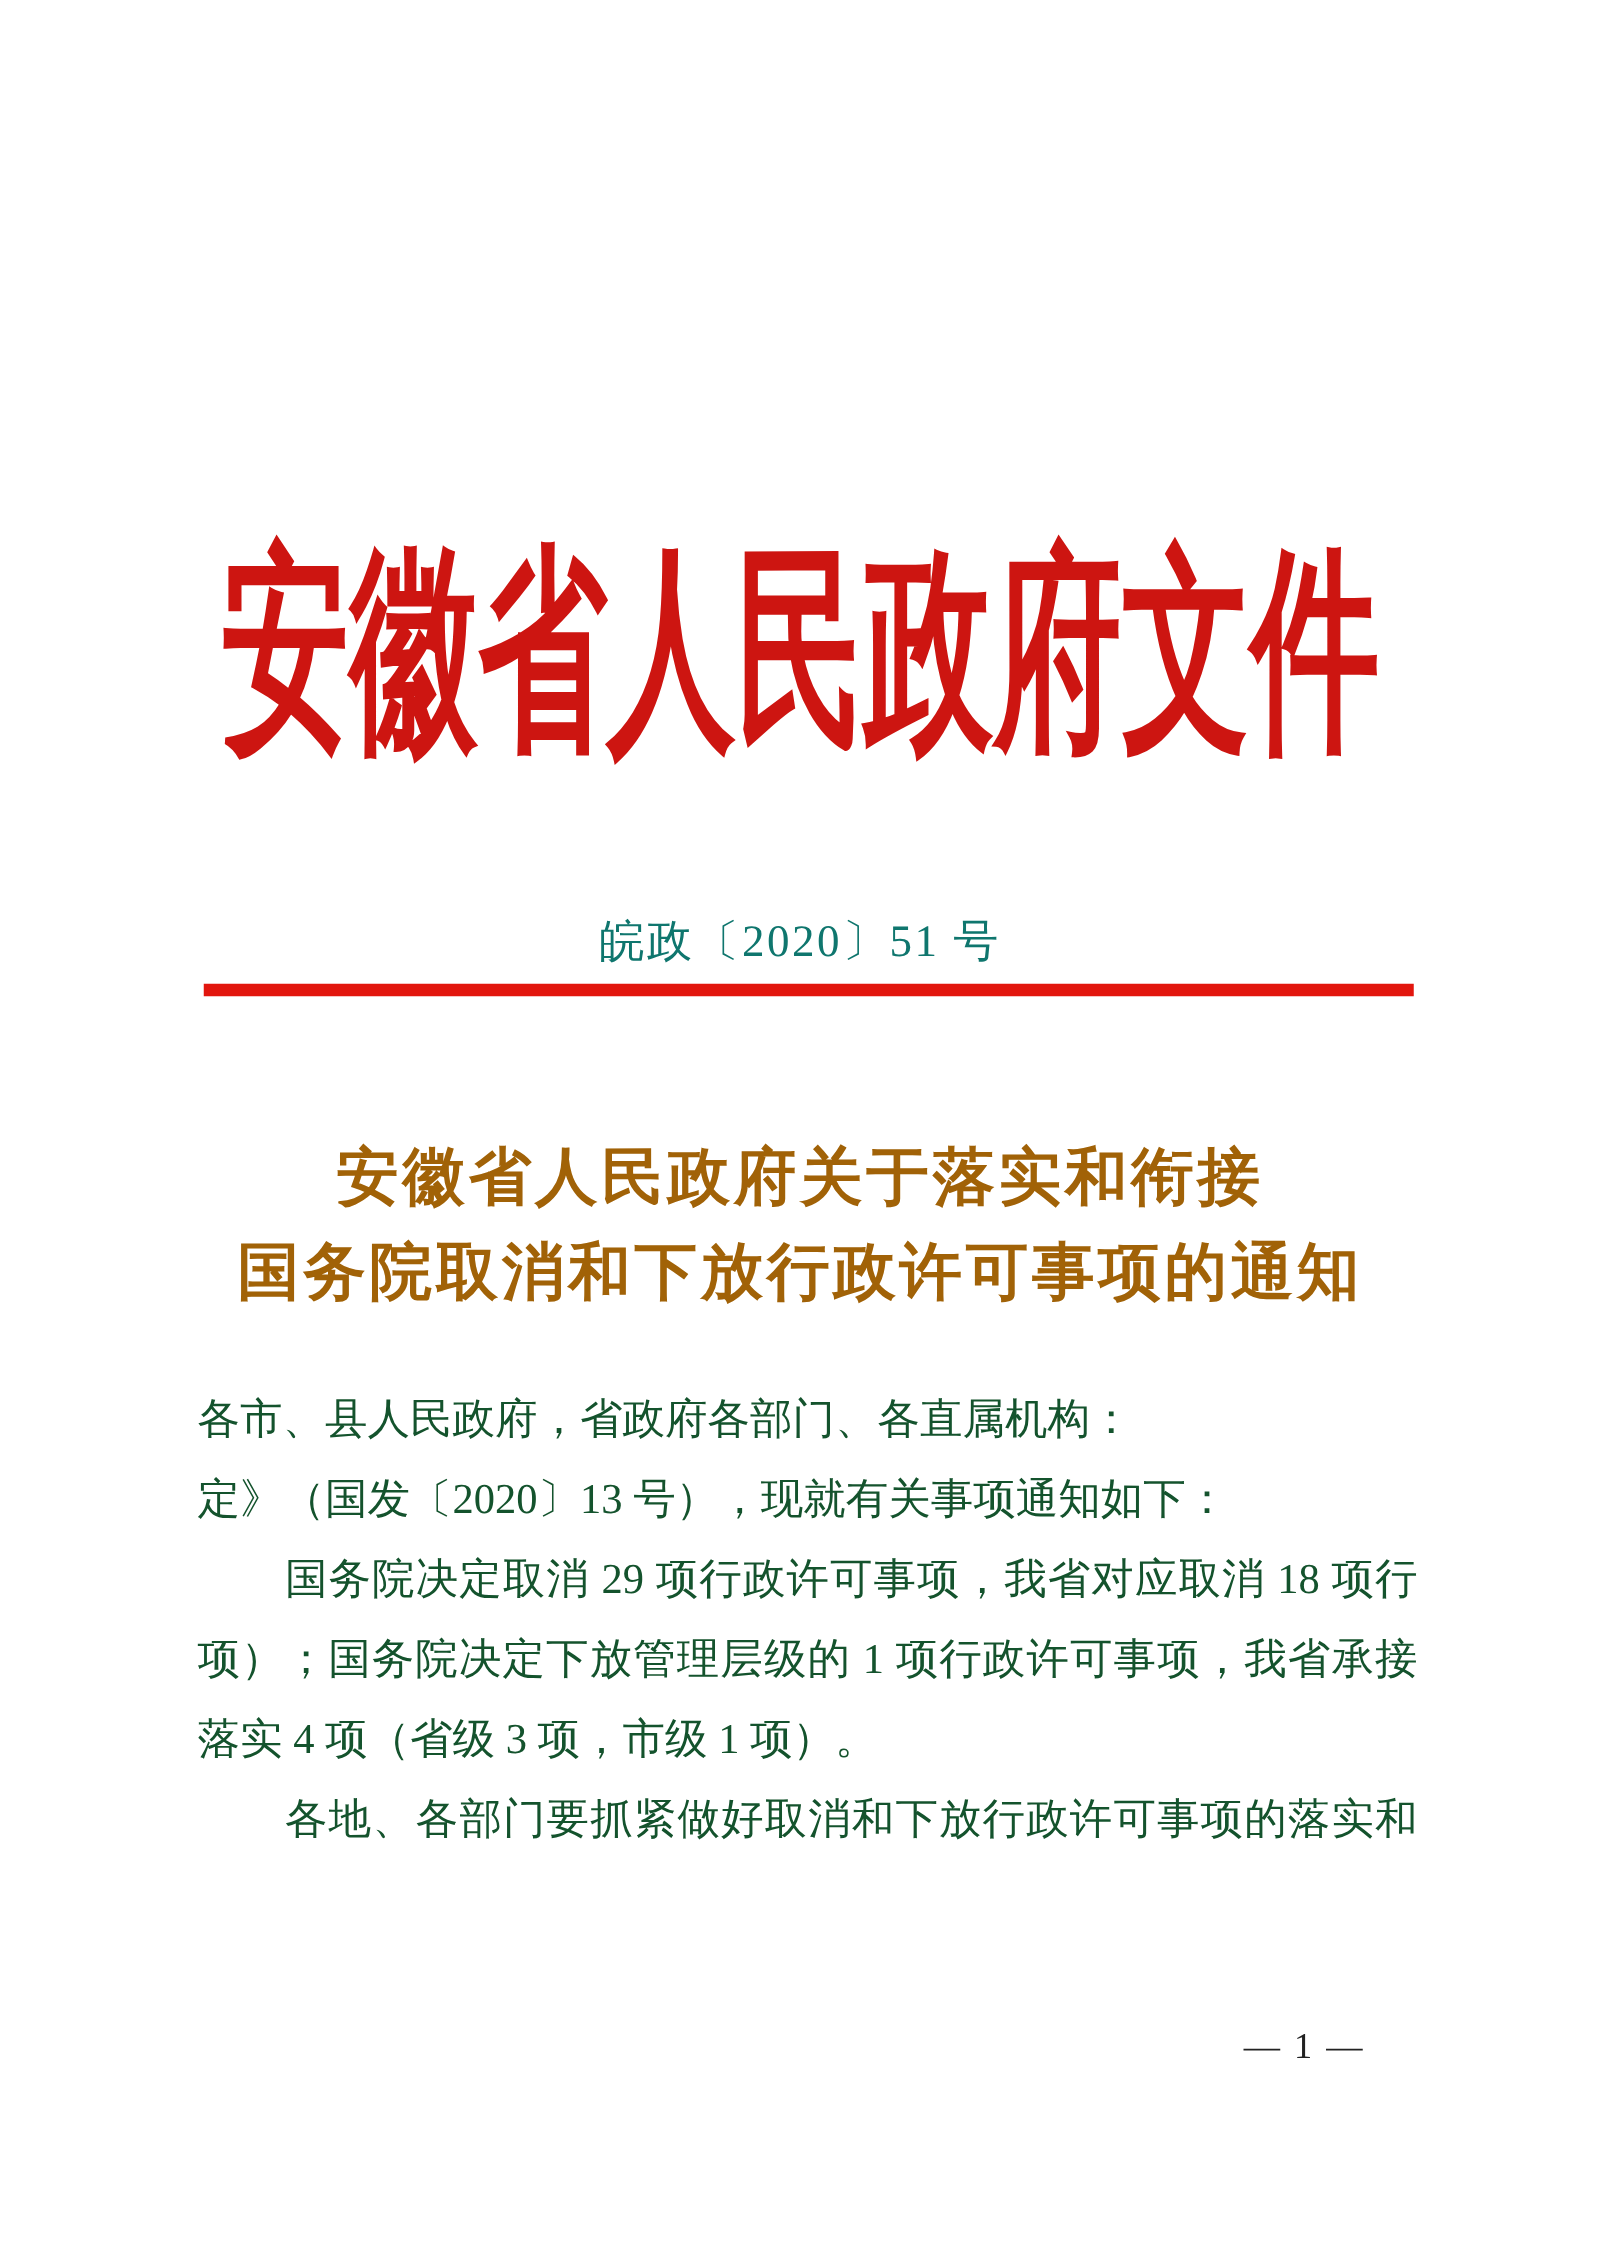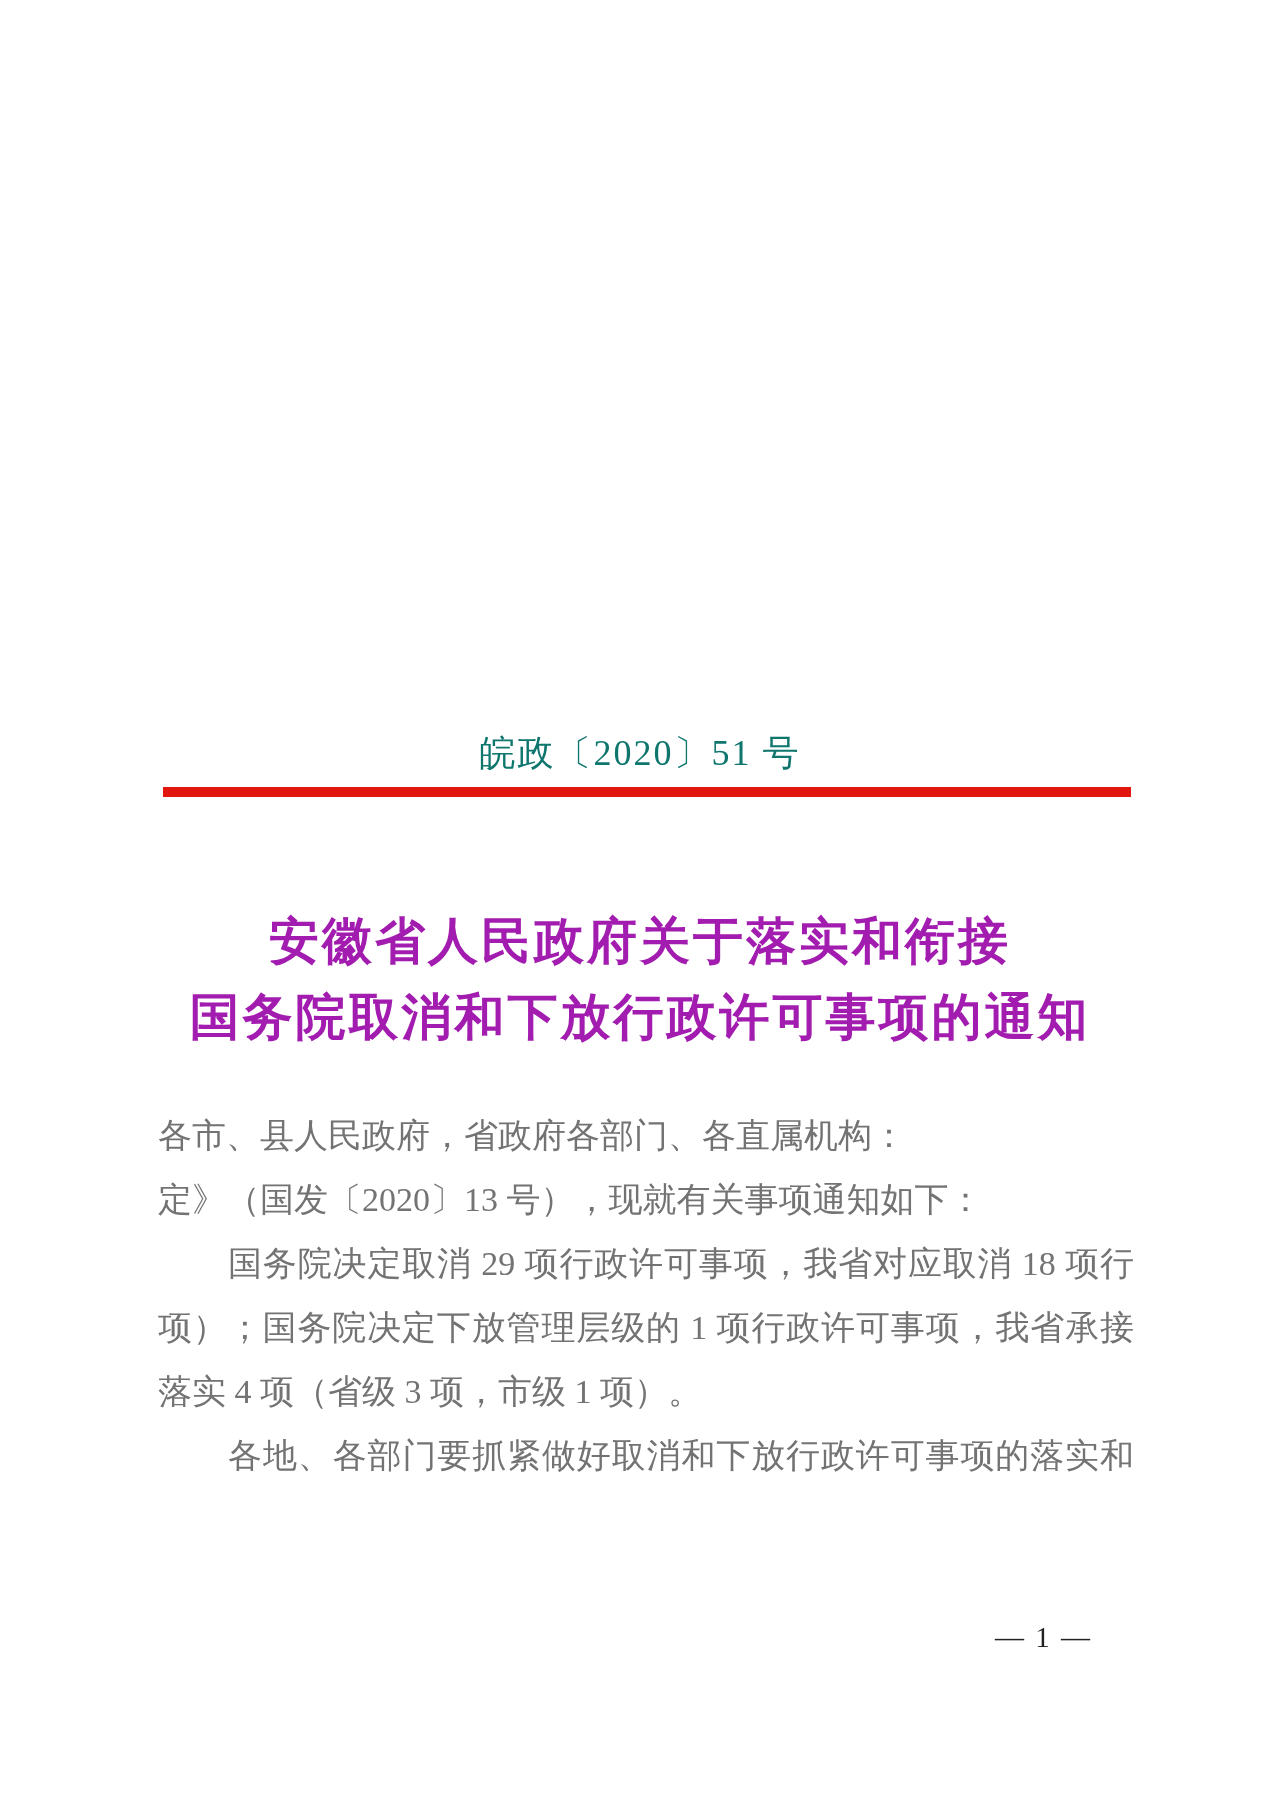--- a/index.html
+++ b/index.html
@@ -69,32 +69,32 @@
   .doc-title {
     position: absolute;
     top: 903px;
     left: 0;
     width: 100%;
     text-align: center;
     font-family: "Liberation Sans", "DejaVu Sans", sans-serif;
     font-weight: bold;
     font-size: 50px;
     line-height: 76px;
-    color: #a21caf;
+    color: #a16207;
     letter-spacing: 3px;
   }
 
   
   .doc-body {
     position: absolute;
     top: 1104px;
     left: 158px;
     width: 976px;
     font-size: 34px;
-    color: #737373;
+    color: #14532d;
   }
   .doc-body .line {
     height: 64px;
     line-height: 64px;
     white-space: nowrap;
     overflow: visible;
   }
   .doc-body .line.full {
     text-align: justify;
     text-align-last: justify;
@@ -117,20 +117,23 @@
     color: #222222;
     white-space: nowrap;
     letter-spacing: 2px;
   }
 </style>
 </head>
 <body>
 
 <div class="page">
 
+  <div class="red-header">
+    <span class="banner-text">安徽省人民政府文件</span>
+  </div>
 
   <div class="doc-number">皖政〔2020〕51 号</div>
 
   <div class="red-rule"></div>
 
   <div class="doc-title">
     <div>安徽省人民政府关于落实和衔接</div>
     <div>国务院取消和下放行政许可事项的通知</div>
   </div>
 

